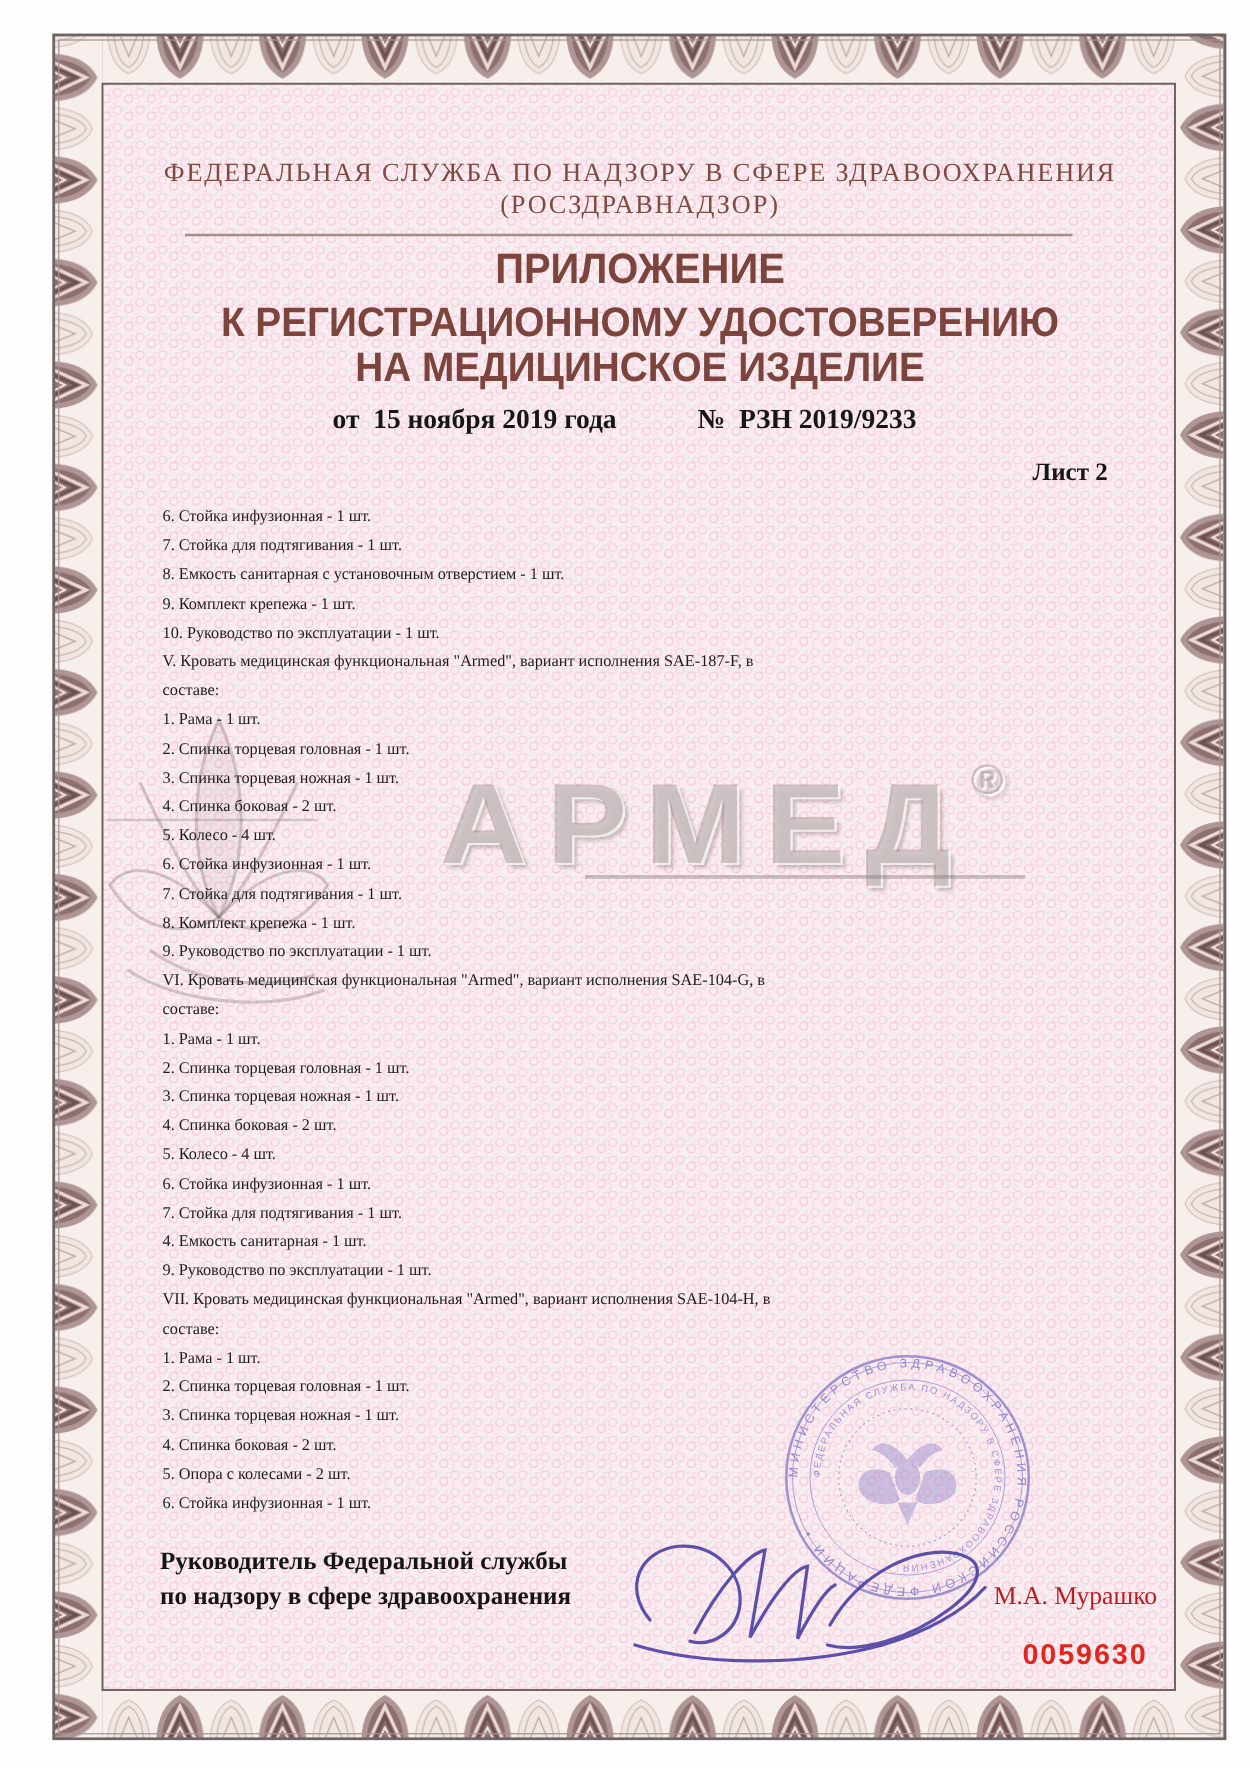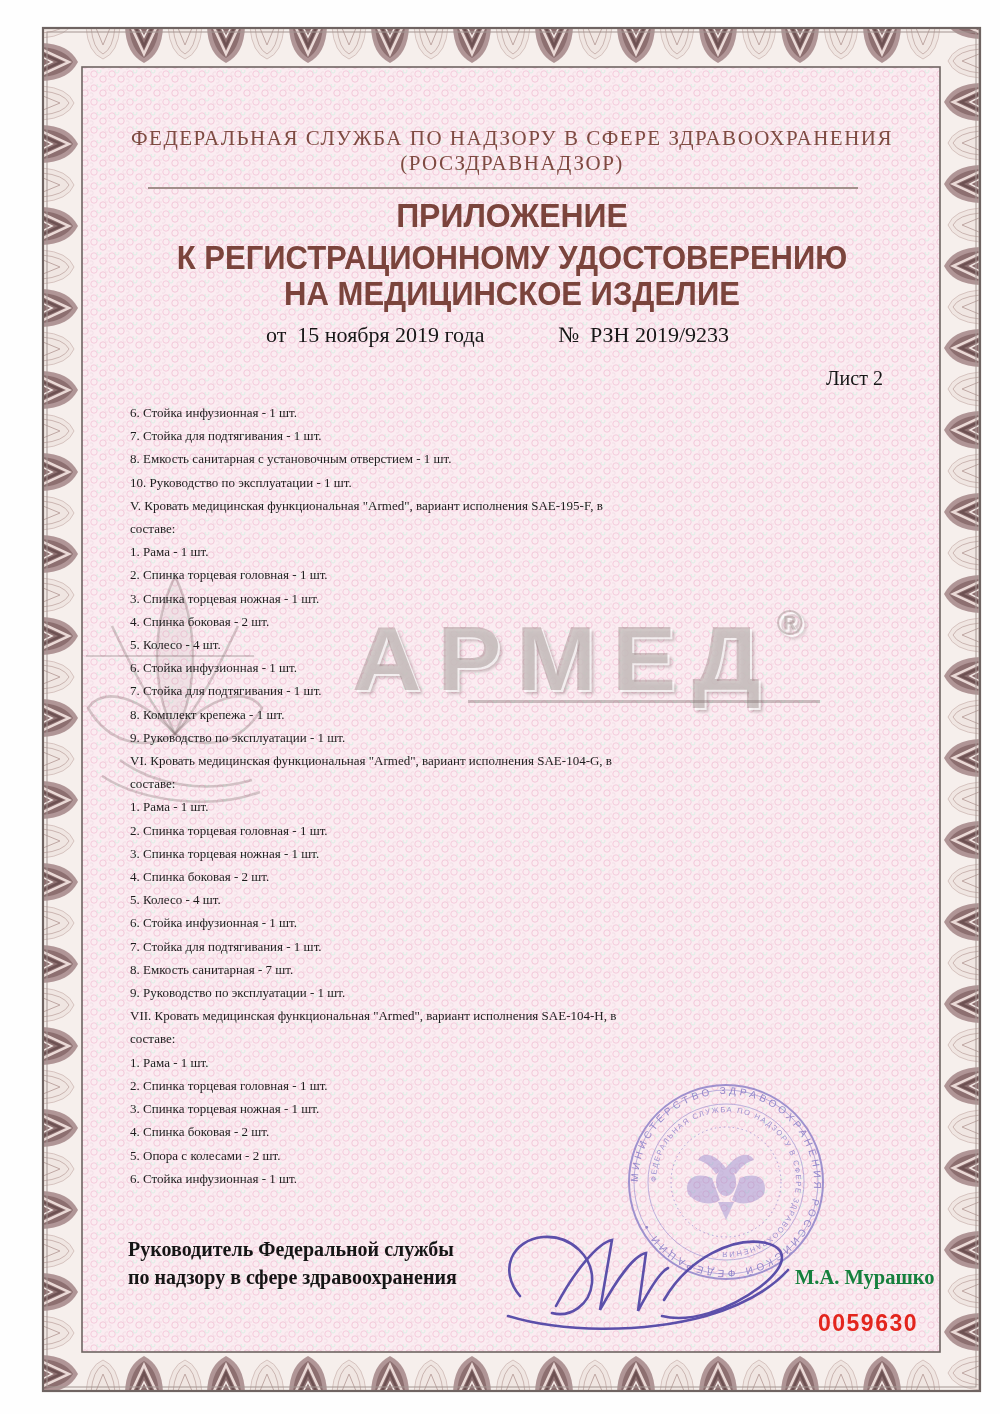--- a/index.html
+++ b/index.html
@@ -13,21 +13,21 @@
             letter-spacing:1.5px;font-family:"Liberation Serif",serif;}
   .org1{top:126px;}
   .org2{top:151px;}
   .rule{left:148px;top:187px;width:710px;height:2px;background:#a18f8a;}
   .title{left:12px;width:1000px;text-align:center;color:#7b443c;
          font-family:"Liberation Sans",sans-serif;font-weight:bold;
          transform:scaleX(.94);transform-origin:50% 50%;}
   .t1{top:196px;font-size:34px;}
   .t2{top:239px;font-size:33px;}
   .t3{top:275px;font-size:33px;}
-  .date,.regnum,.sheet{color:#161616;font-weight:normal;white-space:pre;font-size:22px;}
+  .date,.regnum,.sheet{color:#161616;font-weight:bold;white-space:pre;font-size:22px;}
   .date{left:266px;top:322px;}
   .regnum{left:558px;top:322px;}
   .sheet{left:826px;top:351px;font-size:20px;margin-top:16px;}
 
   
   .body-list{left:130px;top:401px;width:820px;color:#1d1d1d;}
   .doc-line{font-size:13px;line-height:23.2px;white-space:nowrap;}
 
   
   .wm-brand{left:352px;top:604px;line-height:1;white-space:nowrap;
@@ -39,21 +39,21 @@
   .wm-underline{left:468px;top:700px;width:352px;height:2.5px;background:rgba(130,112,112,.40);}
   .wm-strike{left:86px;top:655px;width:168px;height:2px;background:rgba(120,105,105,.28);}
   .wm-motto{left:428px;top:713px;font-family:"Liberation Sans",sans-serif;
             font-weight:bold;font-style:italic;font-size:23px;letter-spacing:2.5px;
             color:rgba(163,143,150,.55);white-space:nowrap;}
 
   
   .foot1,.foot2{left:128px;color:#151515;font-weight:bold;font-size:20px;}
   .foot1{top:1238px;}
   .foot2{top:1266px;}
-  .signer{left:795px;top:1266px;color:#15803d;font-weight:bold;font-size:20.5px;white-space:nowrap;}
+  .signer{left:795px;top:1266px;color:#b91c1c;font-weight:normal;font-size:20.5px;white-space:nowrap;}
   .serial{left:818px;top:1310px;font-family:Liberation Sans, sans-serif;font-weight:bold;
           font-size:23px;letter-spacing:1.5px;color:#e3251d;}
 
   .stamp-svg{left:616px;top:1072px;opacity:.82;}
   .sig-svg{left:470px;top:1210px;}
   .flower-svg{left:80px;top:568px;}
 </style>
 </head>
 <body>
 
@@ -128,42 +128,43 @@
   <div class="abs title t2">К РЕГИСТРАЦИОННОМУ УДОСТОВЕРЕНИЮ</div>
   <div class="abs title t3">НА МЕДИЦИНСКОЕ ИЗДЕЛИЕ</div>
   <div class="abs date">от  15 ноября 2019 года</div>
   <div class="abs regnum">№  РЗН 2019/9233</div>
   <div class="abs sheet">Лист 2</div>
 
   <div class="abs body-list">
       <div class="doc-line">6. Стойка инфузионная - 1 шт.</div>
       <div class="doc-line">7. Стойка для подтягивания - 1 шт.</div>
       <div class="doc-line">8. Емкость санитарная с установочным отверстием - 1 шт.</div>
+      <div class="doc-line">9. Комплект крепежа - 1 шт.</div>
       <div class="doc-line">10. Руководство по эксплуатации - 1 шт.</div>
-      <div class="doc-line">V. Кровать медицинская функциональная "Armed", вариант исполнения SAE-195-F, в</div>
+      <div class="doc-line">V. Кровать медицинская функциональная "Armed", вариант исполнения SAE-187-F, в</div>
       <div class="doc-line">составе:</div>
       <div class="doc-line">1. Рама - 1 шт.</div>
       <div class="doc-line">2. Спинка торцевая головная - 1 шт.</div>
       <div class="doc-line">3. Спинка торцевая ножная - 1 шт.</div>
       <div class="doc-line">4. Спинка боковая - 2 шт.</div>
       <div class="doc-line">5. Колесо - 4 шт.</div>
       <div class="doc-line">6. Стойка инфузионная - 1 шт.</div>
       <div class="doc-line">7. Стойка для подтягивания - 1 шт.</div>
       <div class="doc-line">8. Комплект крепежа - 1 шт.</div>
       <div class="doc-line">9. Руководство по эксплуатации - 1 шт.</div>
       <div class="doc-line">VI. Кровать медицинская функциональная "Armed", вариант исполнения SAE-104-G, в</div>
       <div class="doc-line">составе:</div>
       <div class="doc-line">1. Рама - 1 шт.</div>
       <div class="doc-line">2. Спинка торцевая головная - 1 шт.</div>
       <div class="doc-line">3. Спинка торцевая ножная - 1 шт.</div>
       <div class="doc-line">4. Спинка боковая - 2 шт.</div>
       <div class="doc-line">5. Колесо - 4 шт.</div>
       <div class="doc-line">6. Стойка инфузионная - 1 шт.</div>
       <div class="doc-line">7. Стойка для подтягивания - 1 шт.</div>
-      <div class="doc-line">8. Емкость санитарная - 7 шт.</div>
+      <div class="doc-line">4. Емкость санитарная - 1 шт.</div>
       <div class="doc-line">9. Руководство по эксплуатации - 1 шт.</div>
       <div class="doc-line">VII. Кровать медицинская функциональная "Armed", вариант исполнения SAE-104-H, в</div>
       <div class="doc-line">составе:</div>
       <div class="doc-line">1. Рама - 1 шт.</div>
       <div class="doc-line">2. Спинка торцевая головная - 1 шт.</div>
       <div class="doc-line">3. Спинка торцевая ножная - 1 шт.</div>
       <div class="doc-line">4. Спинка боковая - 2 шт.</div>
       <div class="doc-line">5. Опора с колесами - 2 шт.</div>
       <div class="doc-line">6. Стойка инфузионная - 1 шт.</div>
     </div>

